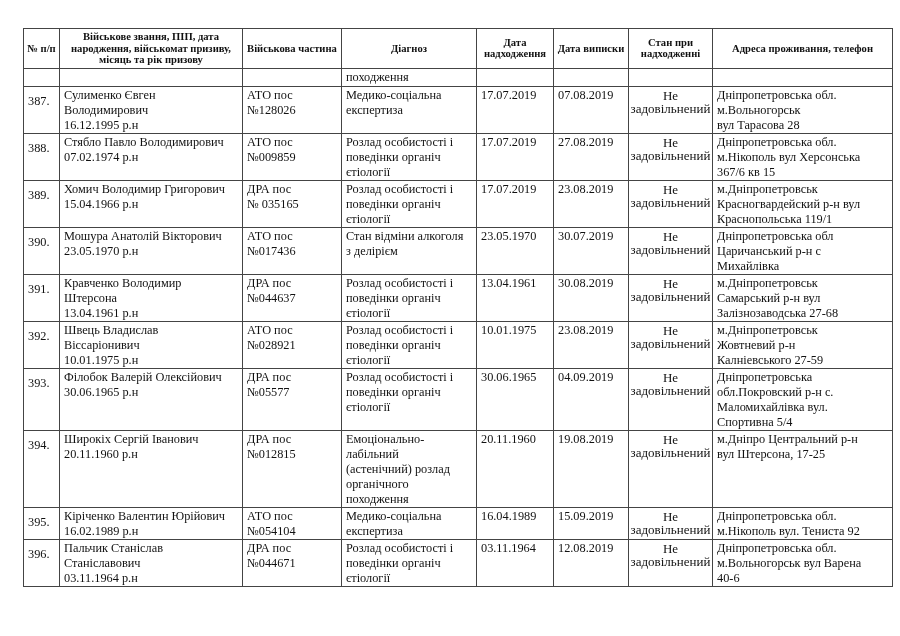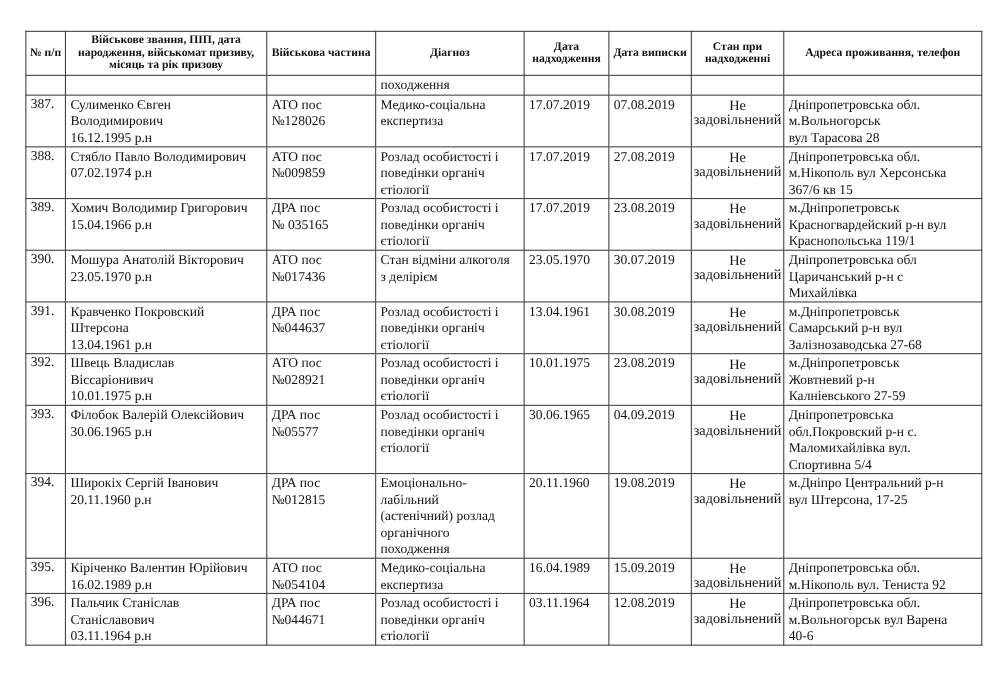--- a/index.html
+++ b/index.html
@@ -4,21 +4,21 @@
 <style>
   html, body { margin:0; padding:0; background:#ffffff; }
   body { width:900px; height:636px; position:relative; overflow:hidden;
          font-family:"Liberation Serif", serif; color:#111; }
   table { position:absolute; left:23px; top:28px; border-collapse:collapse;
           table-layout:fixed; width:869px; }
   td, th { border:1px solid #444; vertical-align:top; padding:1px 4px 0 4px;
            font-size:12.3px; line-height:15px; font-weight:normal; }
   th { font-weight:bold; font-size:10.6px; line-height:11.5px; text-align:center;
        vertical-align:middle; padding:2px 3px; height:32px; }
-  td.num { padding:0 2px 0 4px; }
+  td.num { padding:7px 2px 0 4px; }
   td.center { }
   td.status { text-align:center; font-size:13px; line-height:13px; padding:2px 1px 0 1px; }
   .line { display:block; white-space:nowrap; }
 </style>
 </head>
 <body>
 
 <table>
   <colgroup>
     <col style="width:36px">
@@ -156,21 +156,21 @@
         </td>
         <td>
           <span class="line">Дніпропетровська обл</span>
           <span class="line">Царичанський р-н с</span>
           <span class="line">Михайлівка</span>
         </td>
       </tr>
       <tr style="height: 47px;">
         <td class="num">391.</td>
         <td>
-          <span class="line">Кравченко Покровский</span>
+          <span class="line">Кравченко Володимир</span>
           <span class="line">Штерсона</span>
           <span class="line">13.04.1961 р.н</span>
         </td>
         <td>
           <span class="line">ДРА  пос</span>
           <span class="line">№044637</span>
         </td>
         <td>
           <span class="line">Розлад особистості і</span>
           <span class="line">поведінки органіч</span>

